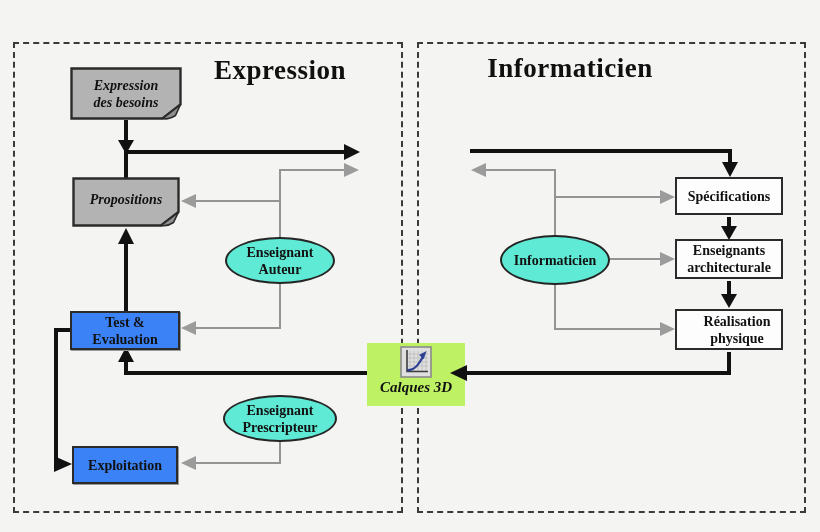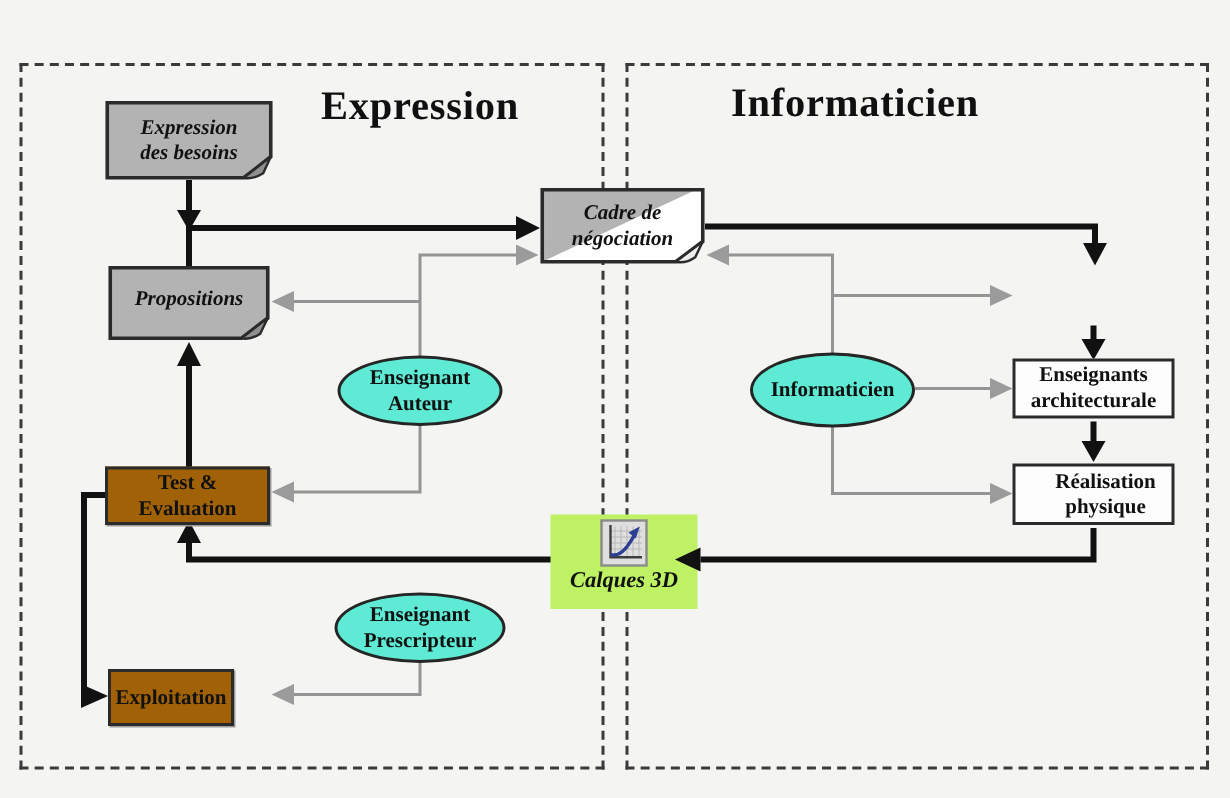--- a/index.html
+++ b/index.html
@@ -29,21 +29,21 @@
   .overlay { z-index: 3; }
 
   .node {
     position: absolute; display: flex; align-items: center; justify-content: center;
     text-align: center; color: #111; z-index: 2;
   }
   .lbl {
     white-space: pre-line; font-weight: 700; font-size: 14px; line-height: 17px;
   }
   .rectnode { border: 2px solid #2b2b2b; }
-  .graybox  { background: #a16207; box-shadow: 1px 1px 0 #9a9a9a; }
+  .graybox  { background: #3b82f6; box-shadow: 1px 1px 0 #9a9a9a; }
   .whitebox { background: #fdfdfd; }
   .ellipse  {
     border: 2px solid #252525; border-radius: 50%; background: #5eead4;
   }
   .doc .lbl { font-style: italic; position: relative; z-index: 2; }
   .doc svg  { position: absolute; inset: 0; z-index: 1; }
 
   .icon-card {
     position: absolute; left: 367px; top: 343px; width: 98px; height: 63px;
     background: #bef264; z-index: 2;
@@ -123,39 +123,32 @@
   </div>
 
   <div class="node doc" style="left:72px; top:177px; width:108px; height:44px;">
     <svg viewBox="0 0 108 50" width="108" height="50">
       <path d="M1.5,1.5 H106.5 V35 L89,48.5 H1.5 Z" fill="#b3b3b3" stroke="#2b2b2b" stroke-width="2.4"></path>
       <path d="M89,48.5 L106.5,35 L101.5,45.5 Q95,49.8 89,48.5 Z" fill="#8f8f8f" stroke="#2b2b2b" stroke-width="1.6"></path>
     </svg>
     <span class="lbl">Propositions</span>
   </div>
 
-  <div class="node doc" style="left:360px; top:125px; width:110px; height:51px;">
-    <svg viewBox="0 0 110 51" width="110" height="51">
-      <path d="M1.5,1.5 H108.5 V36 L90.5,49.5 H1.5 Z" fill="#fefefe"></path>
-      <polygon points="1.5,1.5 104,1.5 1.5,49.5" fill="#b3b3b3"></polygon>
-      <path d="M1.5,1.5 H108.5 V36 L90.5,49.5 H1.5 Z" fill="none" stroke="#2b2b2b" stroke-width="2.4"></path>
-      <path d="M90.5,49.5 L108.5,36 L103.5,46.5 Q97,51 90.5,49.5 Z" fill="#ececec" stroke="#2b2b2b" stroke-width="1.6"></path>
-    </svg>
-    <span class="lbl">Cadre de
-négociation</span>
-  </div>
 
   <div class="node rectnode graybox" style="left:70px; top:311px; width:110px; height:39px;">
     <span class="lbl">Test &amp;
 Evaluation</span>
   </div>
-  <div class="node rectnode graybox" style="left:72px; top:446px; width:84px; height:38px;">
+  <div class="node rectnode graybox" style="left:72px; top:446px; width:106px; height:38px;">
     <span class="lbl">Exploitation</span>
   </div>
 
+  <div class="node rectnode whitebox" style="left:675px; top:177px; width:108px; height:38px;">
+    <span class="lbl">Spécifications</span>
+  </div>
   <div class="node rectnode whitebox" style="left:675px; top:239px; width:108px; height:40px;">
     <span class="lbl">Enseignants
 architecturale</span>
   </div>
   <div class="node rectnode whitebox" style="left:675px; top:309px; width:108px; height:41px;padding-left:16px;">
     <span class="lbl">Réalisation
 physique</span>
   </div>
 
   <div class="node ellipse" style="left:225px; top:237px; width:110px; height:47px;">

